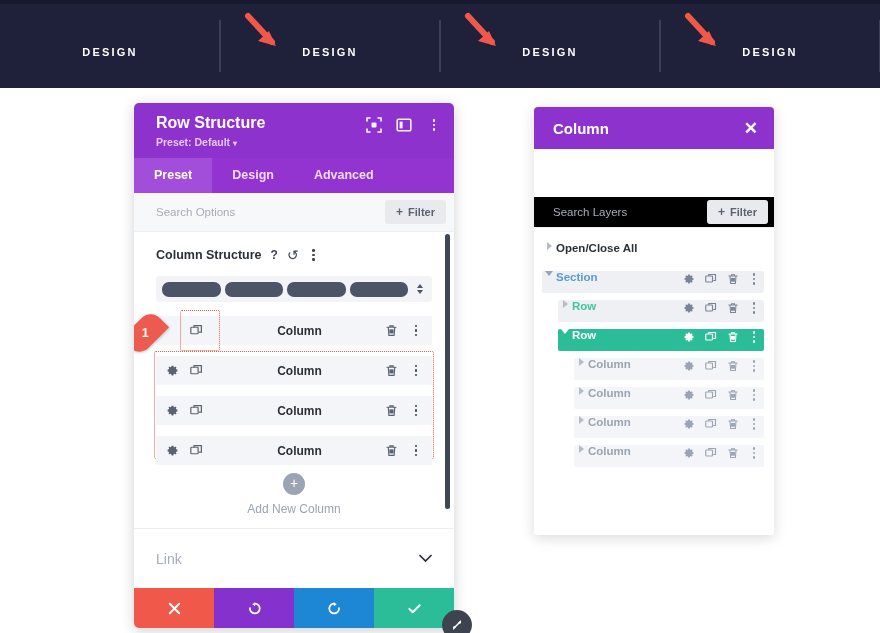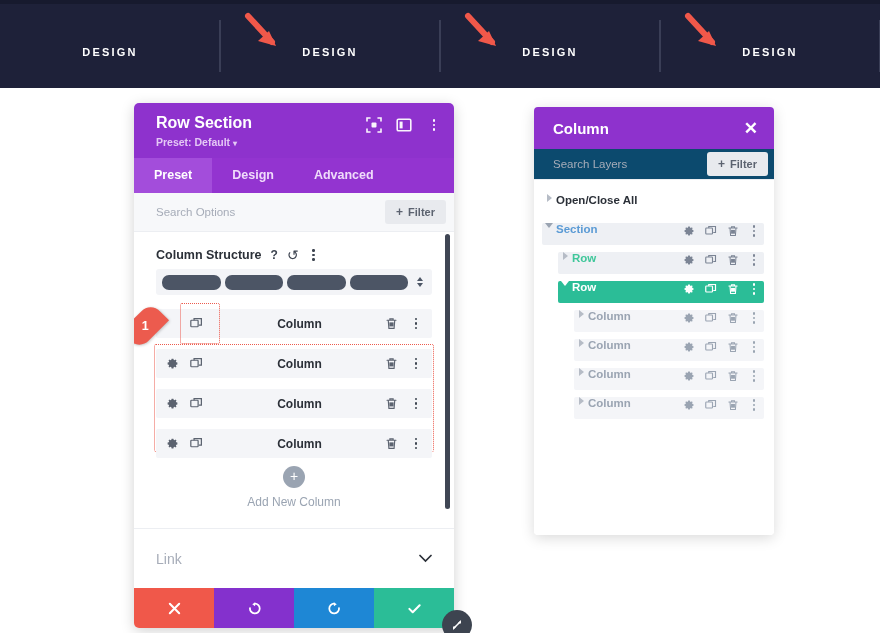--- a/index.html
+++ b/index.html
@@ -89,21 +89,21 @@
   .filter-btn {
     background: #e8eaee; color: #5c6370; font-size: 11px; font-weight: 700;
     padding: 5px 11px; border-radius: 3px; cursor: pointer;
     display: flex; align-items: center; gap: 5px;
   }
   .filter-btn .plus { font-size: 12px; font-weight: 700; }
 
   .rs-body { flex: 1; position: relative; overflow: hidden; background: #fff; }
   .rs-scroll { padding: 16px 22px 0 22px; }
 
-  .cs-head { display: flex; align-items: center; gap: 9px; margin-bottom: 7px; }
+  .cs-head { display: flex; align-items: center; gap: 9px; margin-bottom: 14px; }
   .cs-label { font-size: 12.5px; font-weight: 700; color: #2b3038; }
   .cs-ic { color: #3d4450; font-size: 12px; cursor: pointer; line-height: 1; }
   .dots-v.dark i { background: #3d4450; }
   .dots-v.dark { width: 12px; height: 14px; gap: 2px; }
 
   .cs-widget {
     background: #f3f4f7; border-radius: 3px; height: 26px;
     display: flex; align-items: center; padding: 0 6px; gap: 4px;
     margin-bottom: 14px;
   }
@@ -202,22 +202,22 @@
     box-shadow: 0 3px 14px rgba(0,0,0,0.15);
     overflow: hidden; display: flex; flex-direction: column;
   }
   .ly-header {
     height: 42px; background: #8e32cd; display: flex; align-items: center;
     padding: 0 16px 0 19px; flex: none;
   }
   .ly-title { flex: 1; color: #fff; font-size: 15px; font-weight: 700; }
   .ly-close { color: #fff; font-size: 17px; font-weight: 700; cursor: pointer; line-height: 1; }
   .ly-search {
-    height: 31px; background: #0c4a6e; border-bottom: 1px solid #eceef2;
-    display: flex; align-items: center; padding: 0 6px 0 19px; flex: none;
+    height: 31px; background: #000000; border-bottom: 1px solid #eceef2;
+    display: flex; align-items: center; padding: 0 6px 0 19px; flex: none; margin-top: 48px;
   }
   .ly-search-ph { flex: 1; color: #a6acb8; font-size: 11.5px; }
   .ly-body { flex: 1; padding: 14px 10px 0 8px; background: #fff; overflow: hidden; }
 
   .tree-row {
     height: 22px; display: flex; align-items: flex-start; border-radius: 2px;
     margin-bottom: 7px; padding-right: 5px;
   }
   .tri {
     width: 14px; display: flex; align-items: center; justify-content: center;
@@ -273,21 +273,21 @@
         </svg>
         <span class="banner-label">DESIGN</span>
       </div>
 
     </div>
   </div>
 
   <div class="rs-panel">
 
     <div class="rs-header">
-      <div class="rs-title">Row Section</div>
+      <div class="rs-title">Row Structure</div>
       <div class="rs-preset">
         <span>Preset: Default</span>
         <span class="caret">▾</span>
       </div>
       <div class="rs-head-icons">
         <svg class="hicon" viewBox="0 0 16 16">
           <path d="M1 4V1h3M12 1h3v3M15 12v3h-3M4 15H1v-3" stroke="#fff" stroke-width="1.6" fill="none" stroke-linecap="round"></path>
           <rect x="5.5" y="5.5" width="5" height="5" rx="1" fill="#fff"></rect>
         </svg>
         <svg class="hicon" viewBox="0 0 16 16">

